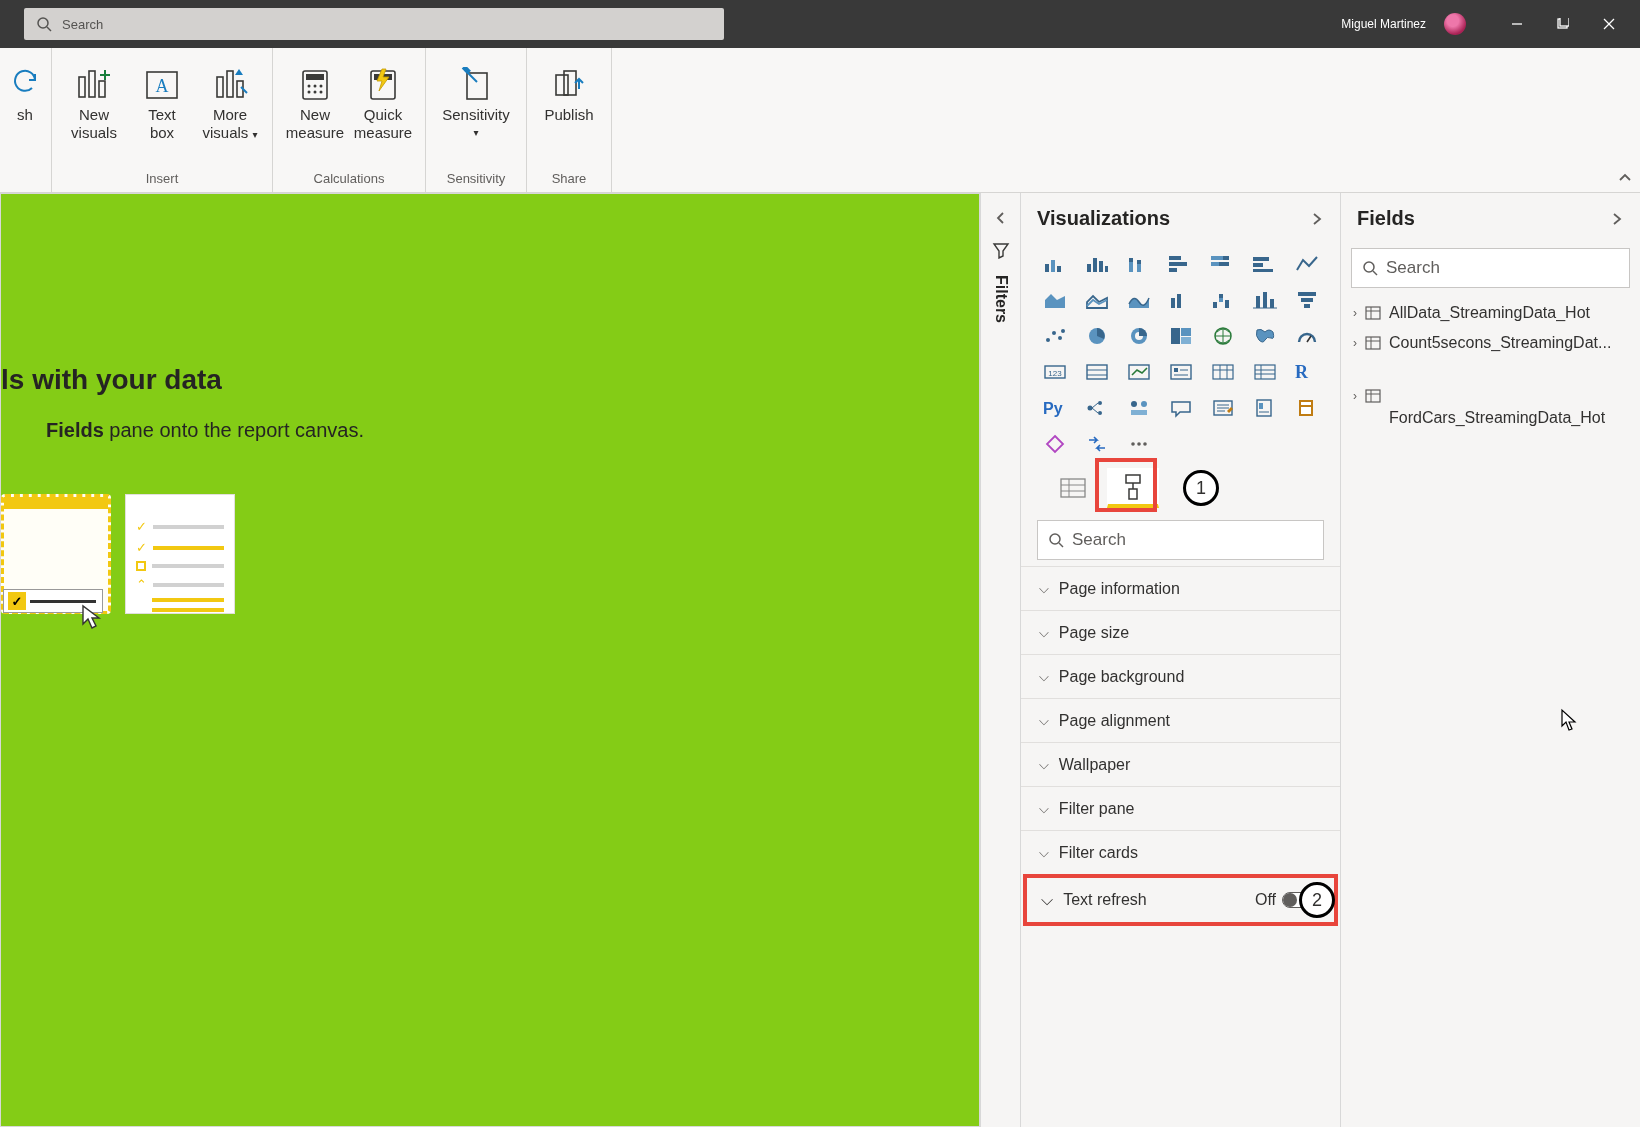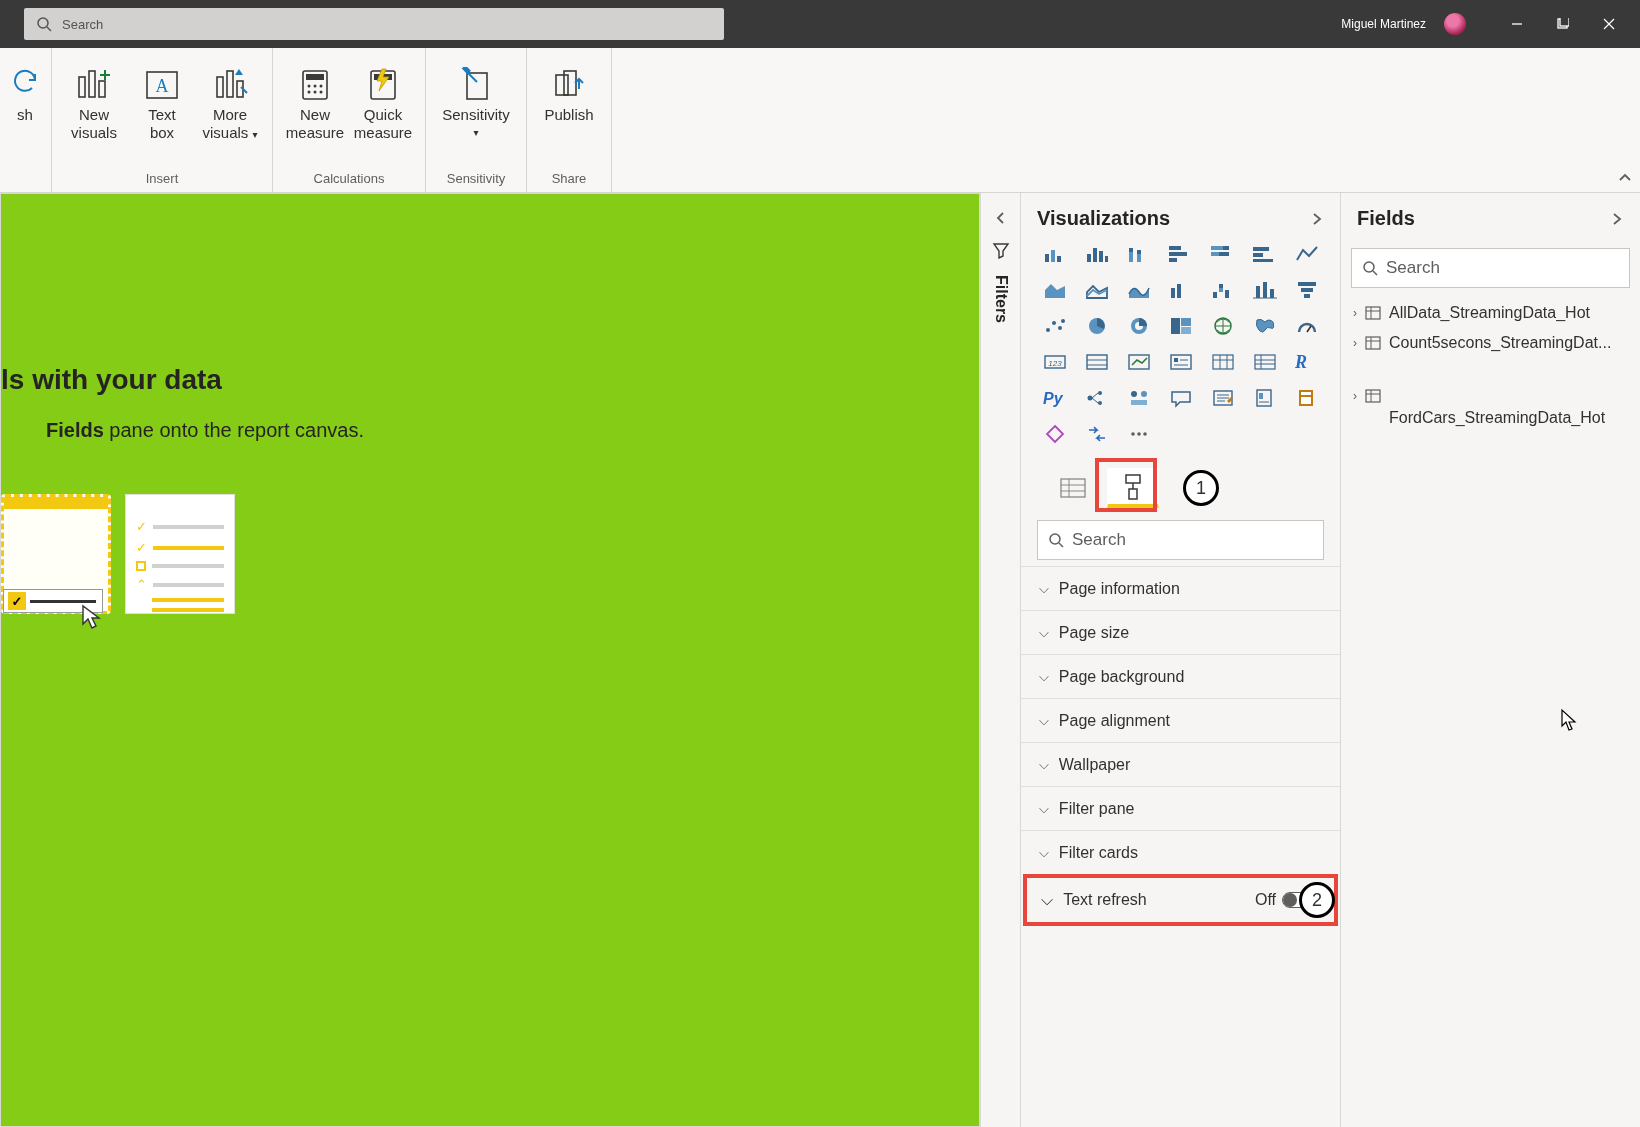--- a/index.html
+++ b/index.html
@@ -125,21 +125,21 @@
     width:320px; background:#f6f5f4; border-left:1px solid #d8d8d8; display:flex; flex-direction:column;
   }
   .pane-header {
     display:flex; align-items:center; justify-content:space-between;
     padding:14px 16px; font-size:20px; font-weight:600; color:#252423;
   }
   .viz-grid {
     display:grid; grid-template-columns: repeat(7, 36px);
     gap:6px 6px; padding:0 16px 8px 16px;
   }
-  .viz-cell { width:36px; height:30px; display:flex; align-items:flex-start; justify-content:center; cursor:pointer;font-style:italic; }
+  .viz-cell { width:36px; height:30px; display:flex; align-items:flex-end; justify-content:center; cursor:pointer; }
   .tabstrip { display:flex; gap:8px; padding: 6px 22px 6px 26px; align-items:center; position:relative;}
   .tabstrip .tab {
     width:52px; height:40px; display:flex; align-items:center; justify-content:center;
     border:1px solid transparent;
   }
   .tabstrip .tab.active {
     border-bottom: 4px solid #f2c811; background:#fff;
   }
   .circ-callout {
     width:36px;height:36px;border:3px solid #000;border-radius:50%;

